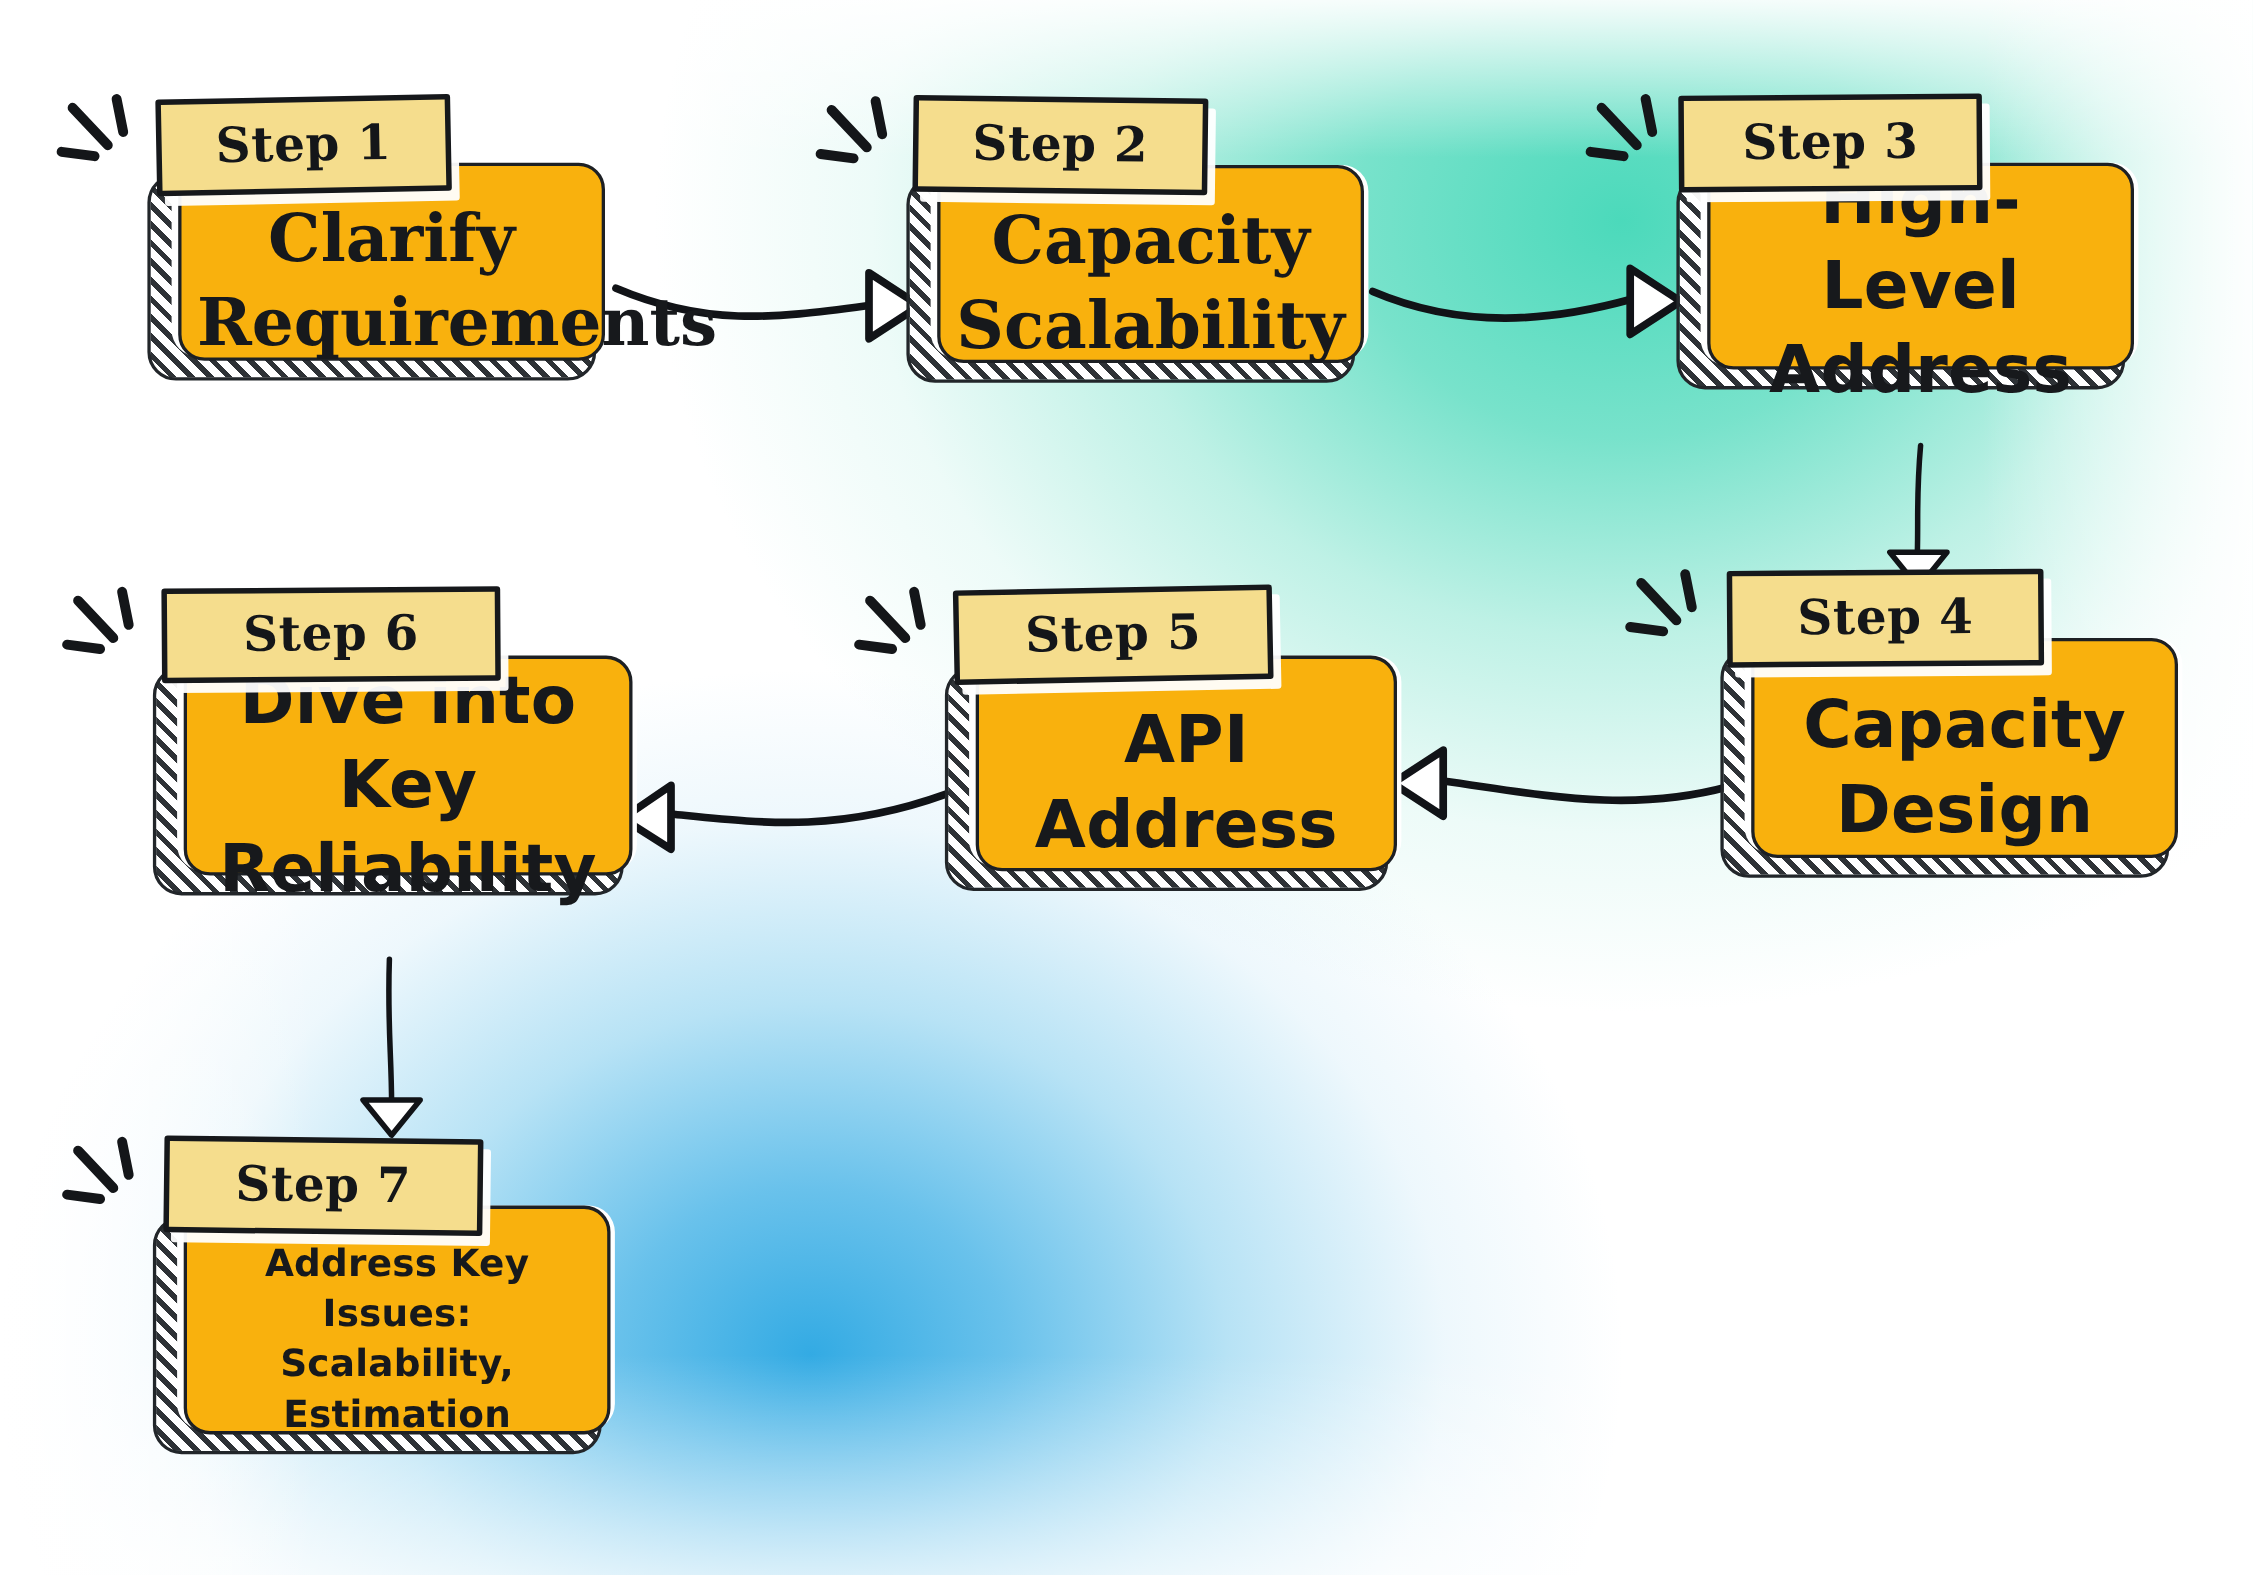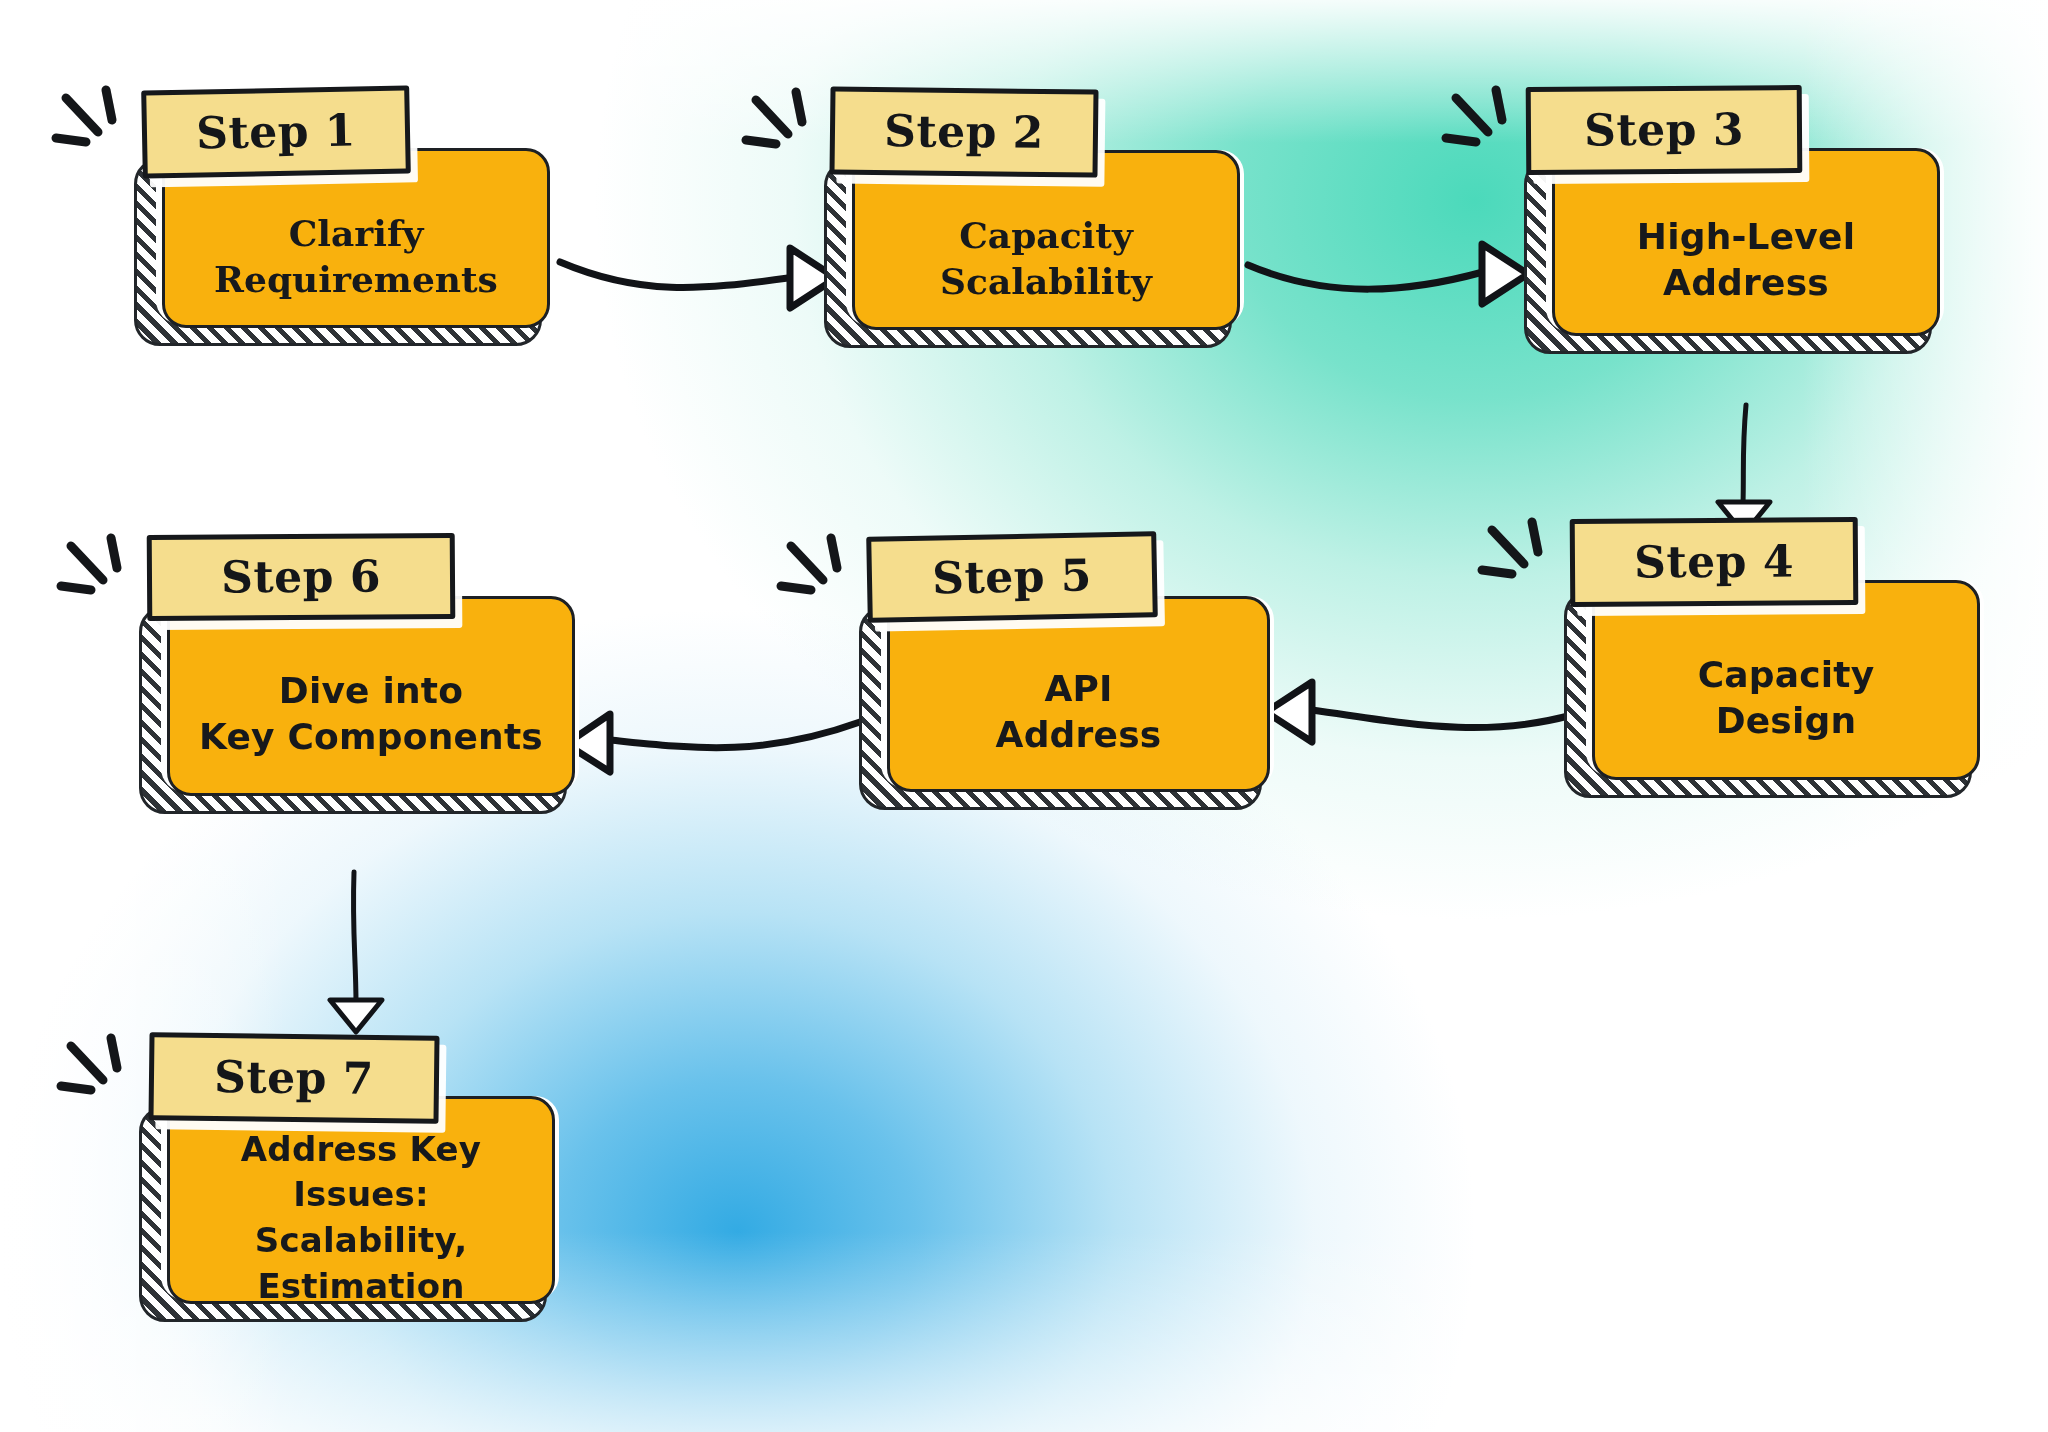--- a/index.html
+++ b/index.html
@@ -108,21 +108,21 @@
     position: relative;
     width: 100%;
     padding: 46px 14px 10px 14px;
     box-sizing: border-box;
     color: #17191c;
     font-family: "DejaVu Sans", sans-serif;
     font-weight: bold;
     line-height: 1.28;
     letter-spacing: 0.2px;
     white-space: pre-line;
-    font-size: 36px;
+    font-size: 60px;
   }
   .card-text.serif {
     font-family: "DejaVu Serif", serif;
     letter-spacing: 0px;
   }
   .card-text.small {
     font-size: 34px;
     line-height: 1.34;
   }
 
@@ -316,21 +316,21 @@
       <span>Step 5</span>
     </div>
   </div>
 
   <div class="node" style="left:155px; top:596px; width:420px; height:200px;">
     <div class="card-stack">
       <div class="hatch-plate"></div>
       <div class="paper"></div>
       <div class="card-body">
         <div class="card-text">Dive into
-Key Components</div>
+Key Reliability</div>
       </div>
     </div>
     <svg class="sparkle" style="left:-100px; top:-72px;" viewBox="0 0 90 90">
       <g stroke="#141619" stroke-width="9" stroke-linecap="round">
         <line x1="16" y1="22" x2="48" y2="56"></line>
         <line x1="56" y1="14" x2="62" y2="44"></line>
         <line x1="6" y1="62" x2="36" y2="66"></line>
       </g>
     </svg>
     <div class="step-tab tab-skew-c" style="left:-8px; top:-62px; width:308px; height:86px;">

